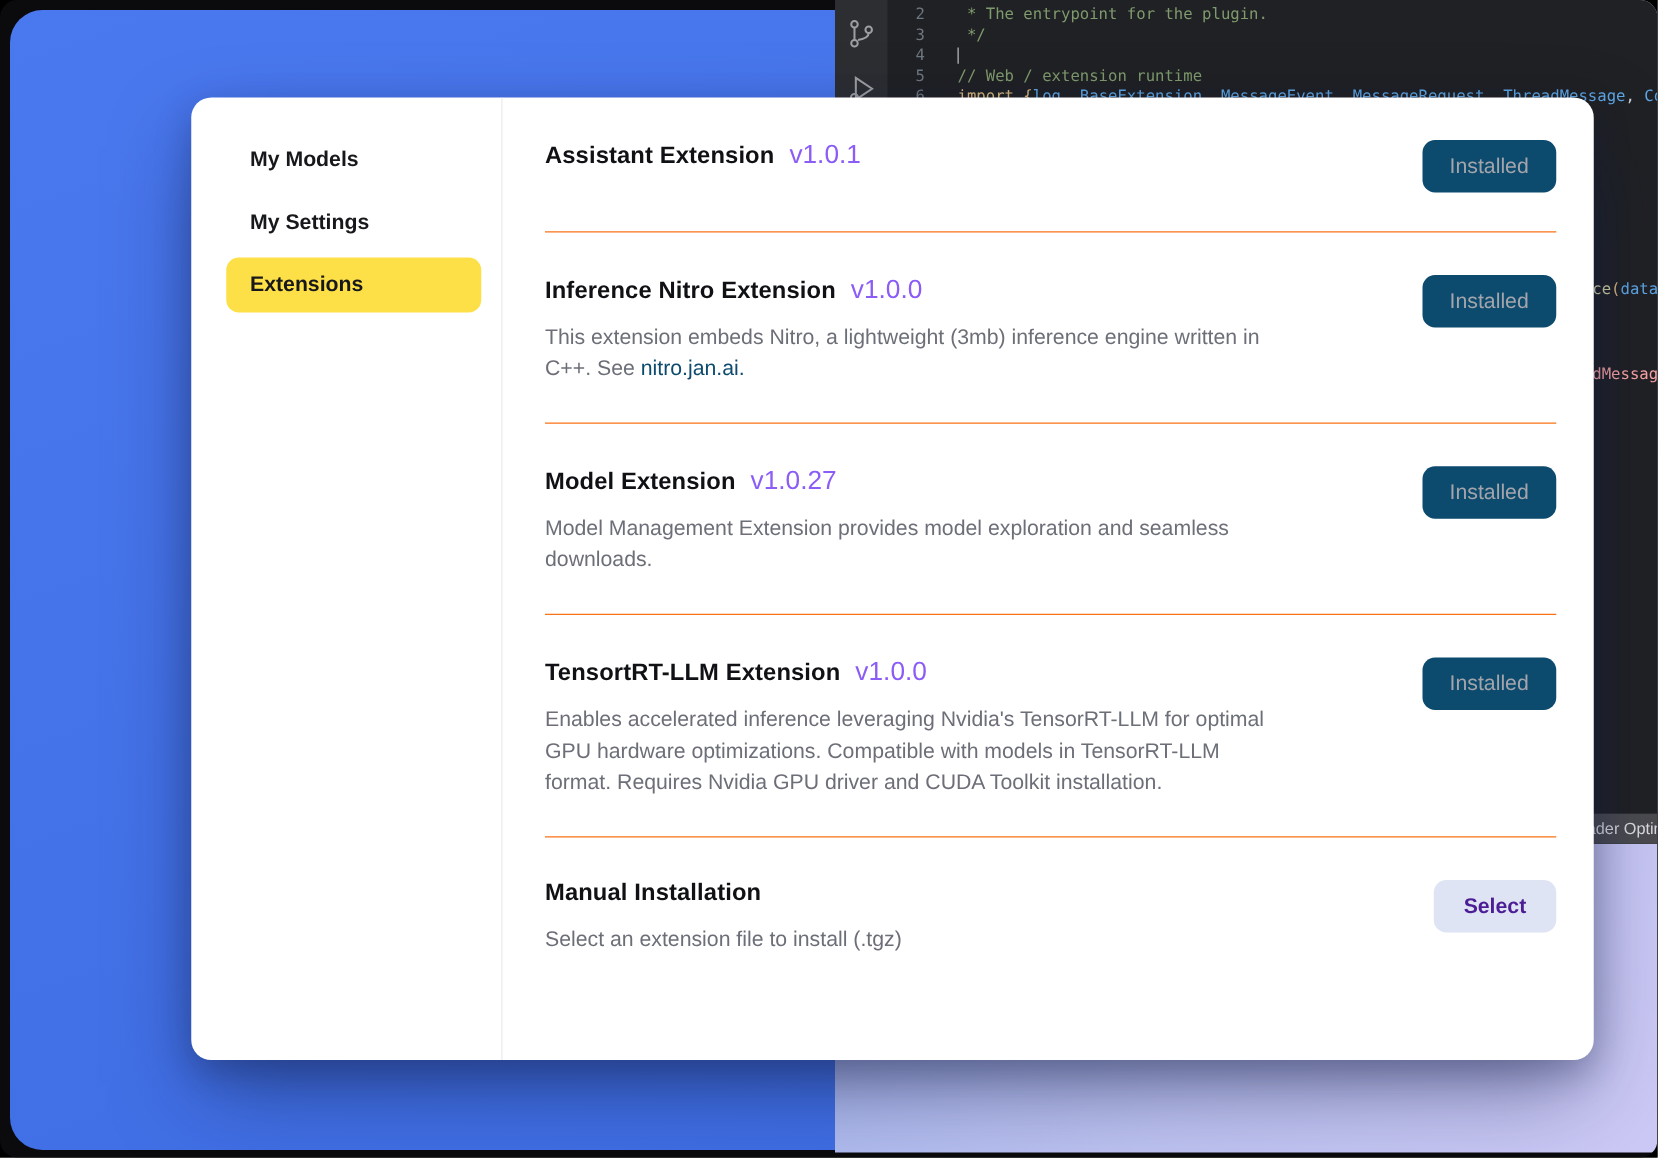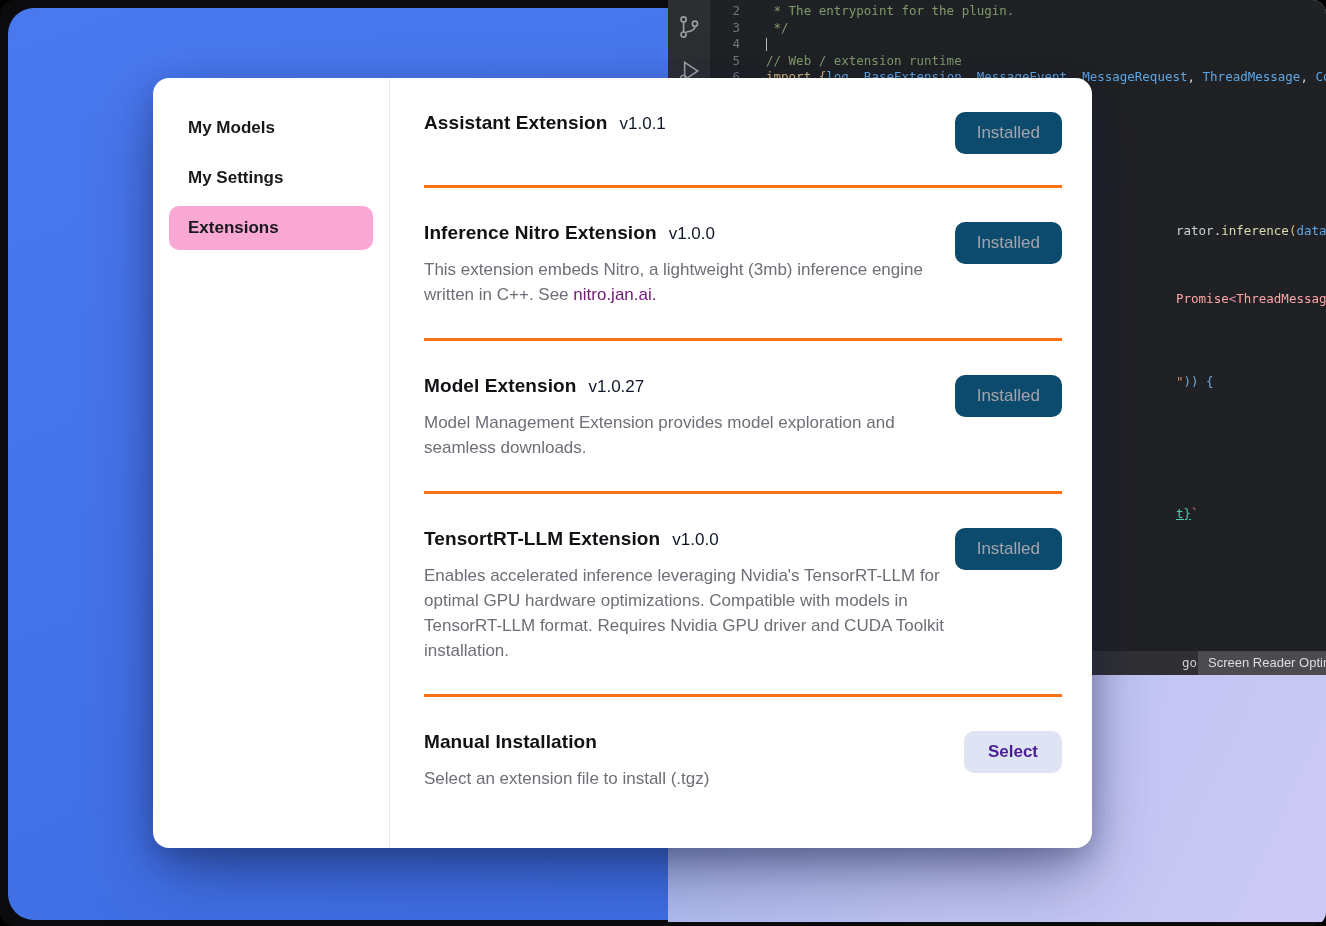--- a/index.html
+++ b/index.html
@@ -65,45 +65,46 @@
   }
   .statusbar .sb-left { position:absolute; left:514px; }
   .statusbar .sb-seg {
     position:absolute; left:530px; width:180px; height:24px;
     background:#4b4b4f; color:#dddde2; padding:0 10px; white-space:nowrap;
     font-family:"Liberation Sans", sans-serif; font-size:13px;
   }
 
   
   .modal {
-    position:absolute; left:153px; top:78px; width:939px; height:770px;
+    position:absolute; left:153px; top:78px; width:1122px; height:770px;
     background:#fff; border-radius:16px; overflow:hidden;
     box-shadow:0 30px 70px -10px rgba(18,28,70,.5), 0 10px 28px rgba(18,28,70,.28);
     display:flex;
+    padding-left:12px;
   }
   .modal-sidebar {
     width:237px; flex:0 0 237px; border-right:1px solid #ececee;
     padding-top:28px;
   }
   .side-item {
     margin:0 16px 6px 16px; height:44px; line-height:44px;
     padding-left:19px; border-radius:10px;
     font-size:17px; font-weight:600; color:#17181b; cursor:pointer;
   }
-  .side-item.active { background:#f9a8d4; }
+  .side-item.active { background:#fde047; }
 
   .modal-content { flex:1; padding:0 30px 0 34px; overflow:hidden; }
-  .ext-section { display:flex; padding:34px 0 31px 0; border-bottom:3px solid #f97316; }
+  .ext-section { display:flex; padding:34px 0 31px 0; border-bottom:1px solid #f97316; }
   .ext-section.last { border-bottom:none; }
   .ext-info { flex:1; max-width:578px; }
   .ext-title-row { display:flex; align-items:baseline; gap:12px; margin-bottom:13px; }
   .ext-title { font-size:19px; font-weight:700; color:#101114; letter-spacing:.1px; }
-  .ext-version { font-size:17px; color:#0f172a; }
+  .ext-version { font-size:21px; color:#8b5cf6; }
   .ext-desc { font-size:17px; line-height:25px; color:#6d6f78; }
-  .ext-link { color:#701a75; cursor:pointer; }
+  .ext-link { color:#0c4a6e; cursor:pointer; }
   .ext-action { margin-left:auto; flex:0 0 auto; }
   .btn {
     display:inline-block; border:none; border-radius:10px; cursor:pointer;
     font-family:"Liberation Sans", sans-serif; font-size:17px; font-weight:500;
     padding:11px 22px;
   }
   .btn-installed { background:#0c4a6e; color:#a4a5ab; }
   .btn-select { background:#dee4f3; color:#4c1d95; font-weight:700; padding:11px 24px; }
 </style>
 </head>

